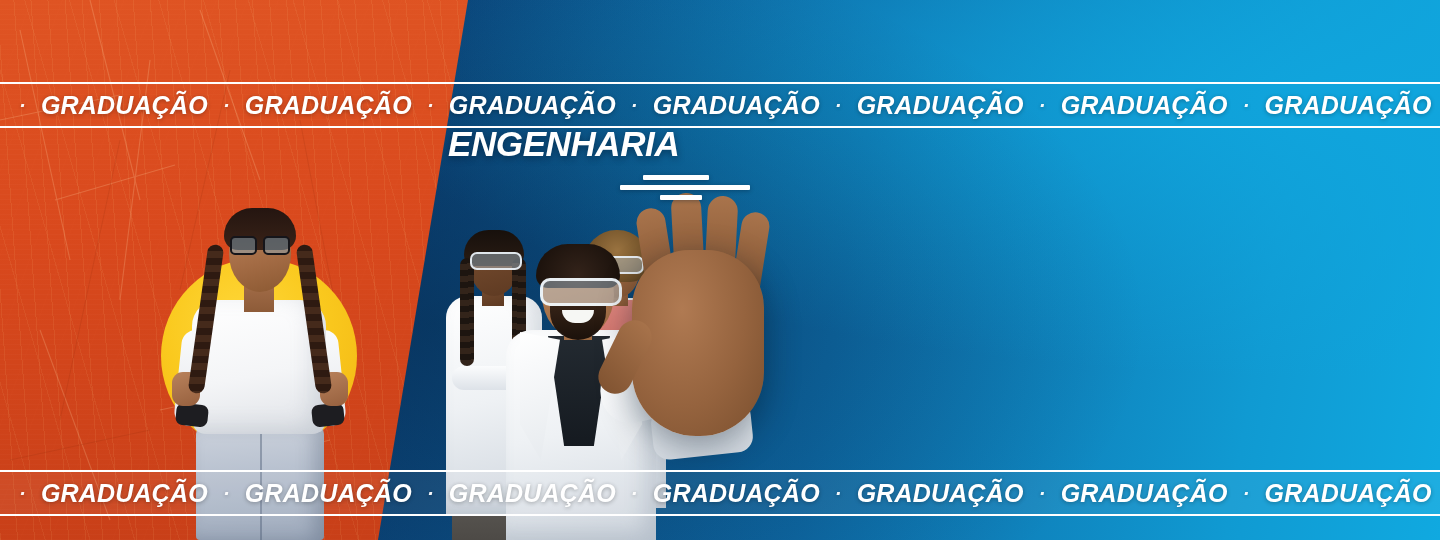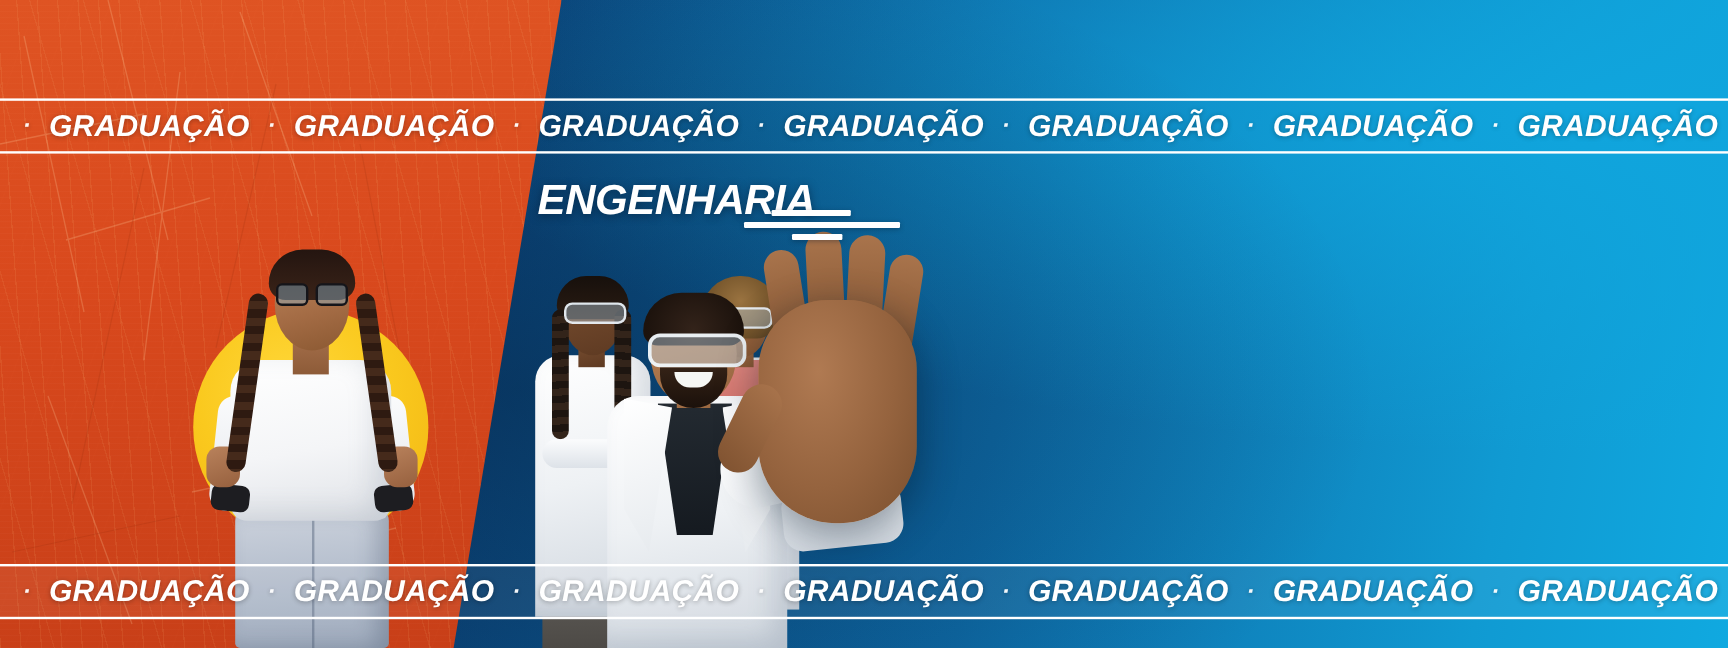--- a/index.html
+++ b/index.html
@@ -287,21 +287,21 @@
     font-weight: 700;
     letter-spacing: -1px;
     margin-top: 2px;
     transform: scaleX(0.99);
     transform-origin: left center;
   }
 
   .eng-title {
     position: absolute;
     left: 448px;
-    top: 151px;
+    top: 128px;
     z-index: 7;
     line-height: 0.92;
     text-align: right;
   }
   .eng-l1 {
     display: block;
     font-size: 35px;
     font-weight: 700;
     font-style: italic;
     color: #ffffff;

